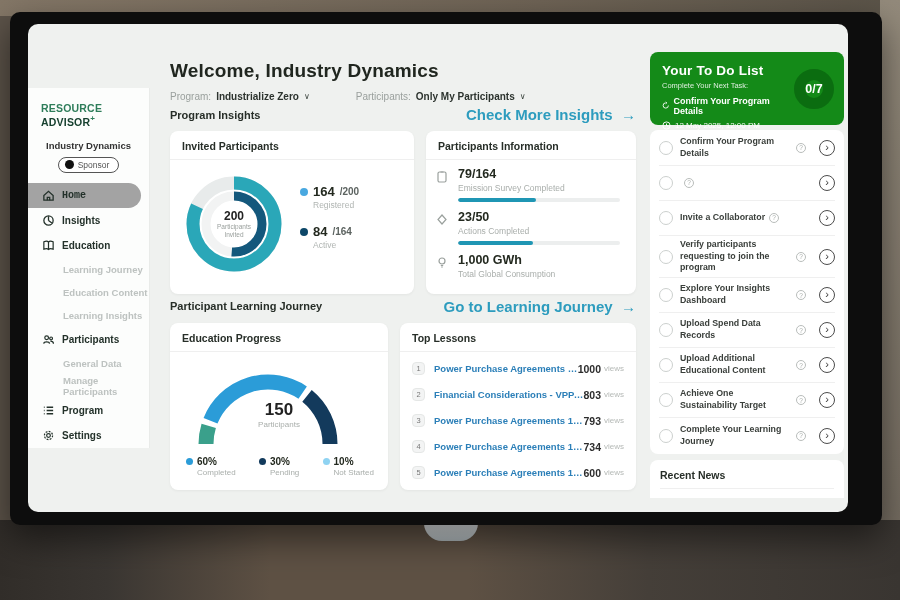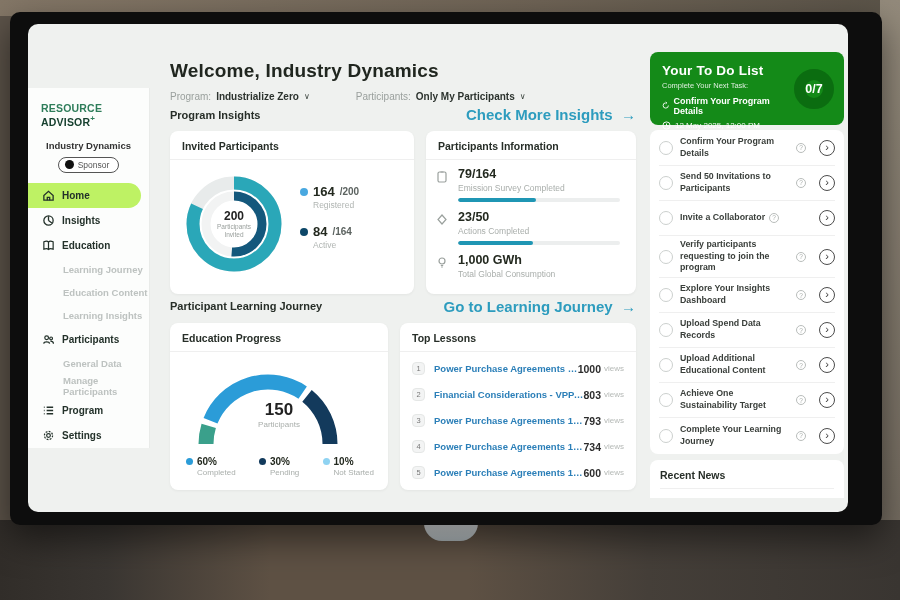--- a/index.html
+++ b/index.html
@@ -29,21 +29,21 @@
   .logo .p1{color:#2e7d5a;} .logo .p2{color:#16402f;}
   .logo .plus{color:#2e7d5a;font-size:8px;vertical-align:super;}
   .org{font-size:9.5px;font-weight:bold;color:#333;text-align:center;margin-top:4px;}
   .sponsor{display:flex;align-items:center;gap:4px;width:max-content;margin:6px auto 10px;
     border:1px solid #555;border-radius:10px;padding:2px 9px 2px 6px;background:#fff;}
   .sponsor .dot{width:9px;height:9px;border-radius:50%;background:#111;}
   .sponsor .txt{font-size:8.5px;color:#555;}
   .menu{display:flex;flex-direction:column;}
   .mitem{display:flex;align-items:center;gap:7px;height:25px;padding-left:14px;
     font-size:10px;font-weight:bold;color:#23312a;cursor:pointer;}
-  .mitem.active{background:#bef264;border-radius:0 14px 14px 0;margin-right:8px;}
+  .mitem.active{background:#a3a3a3;border-radius:0 14px 14px 0;margin-right:8px;font-family:Liberation Mono, monospace;}
   .mitem svg{flex:none;}
   .msub{height:23px;padding-left:35px;display:flex;align-items:center;
     font-size:9.5px;font-weight:600;color:#bdc2c0;cursor:pointer;}
 
   
   .main{flex:1;padding:14px 14px 0 20px;min-width:0;}
   h1{font-size:19px;font-weight:bold;color:#20261f;letter-spacing:.2px;}
   .filters{display:flex;gap:46px;margin-top:9px;}
   .filter{display:flex;align-items:center;gap:5px;font-size:10px;color:#9aa09d;cursor:pointer;}
   .filter b{color:#2c332e;font-size:10px;}
@@ -430,21 +430,20 @@
     <div class="tasks-card">
       <div class="task-row">
         <span class="cb"></span>
         <span class="tlabel">Confirm Your Program Details</span>
         <span class="help">?</span>
             <span class="spacer"></span>
         <span class="tchev">›</span>
       </div>
       <div class="task-row">
         <span class="cb"></span>
-        <span class="tlabel">Send 50 Invitations to Participants</span>
         <span class="help">?</span>
             <span class="spacer"></span>
         <span class="tchev">›</span>
       </div>
       <div class="task-row">
         <span class="cb"></span>
         <span class="tlabel">Invite a Collaborator</span>
         <span class="help">?</span>
             <span class="spacer"></span>
         <span class="tchev">›</span>

